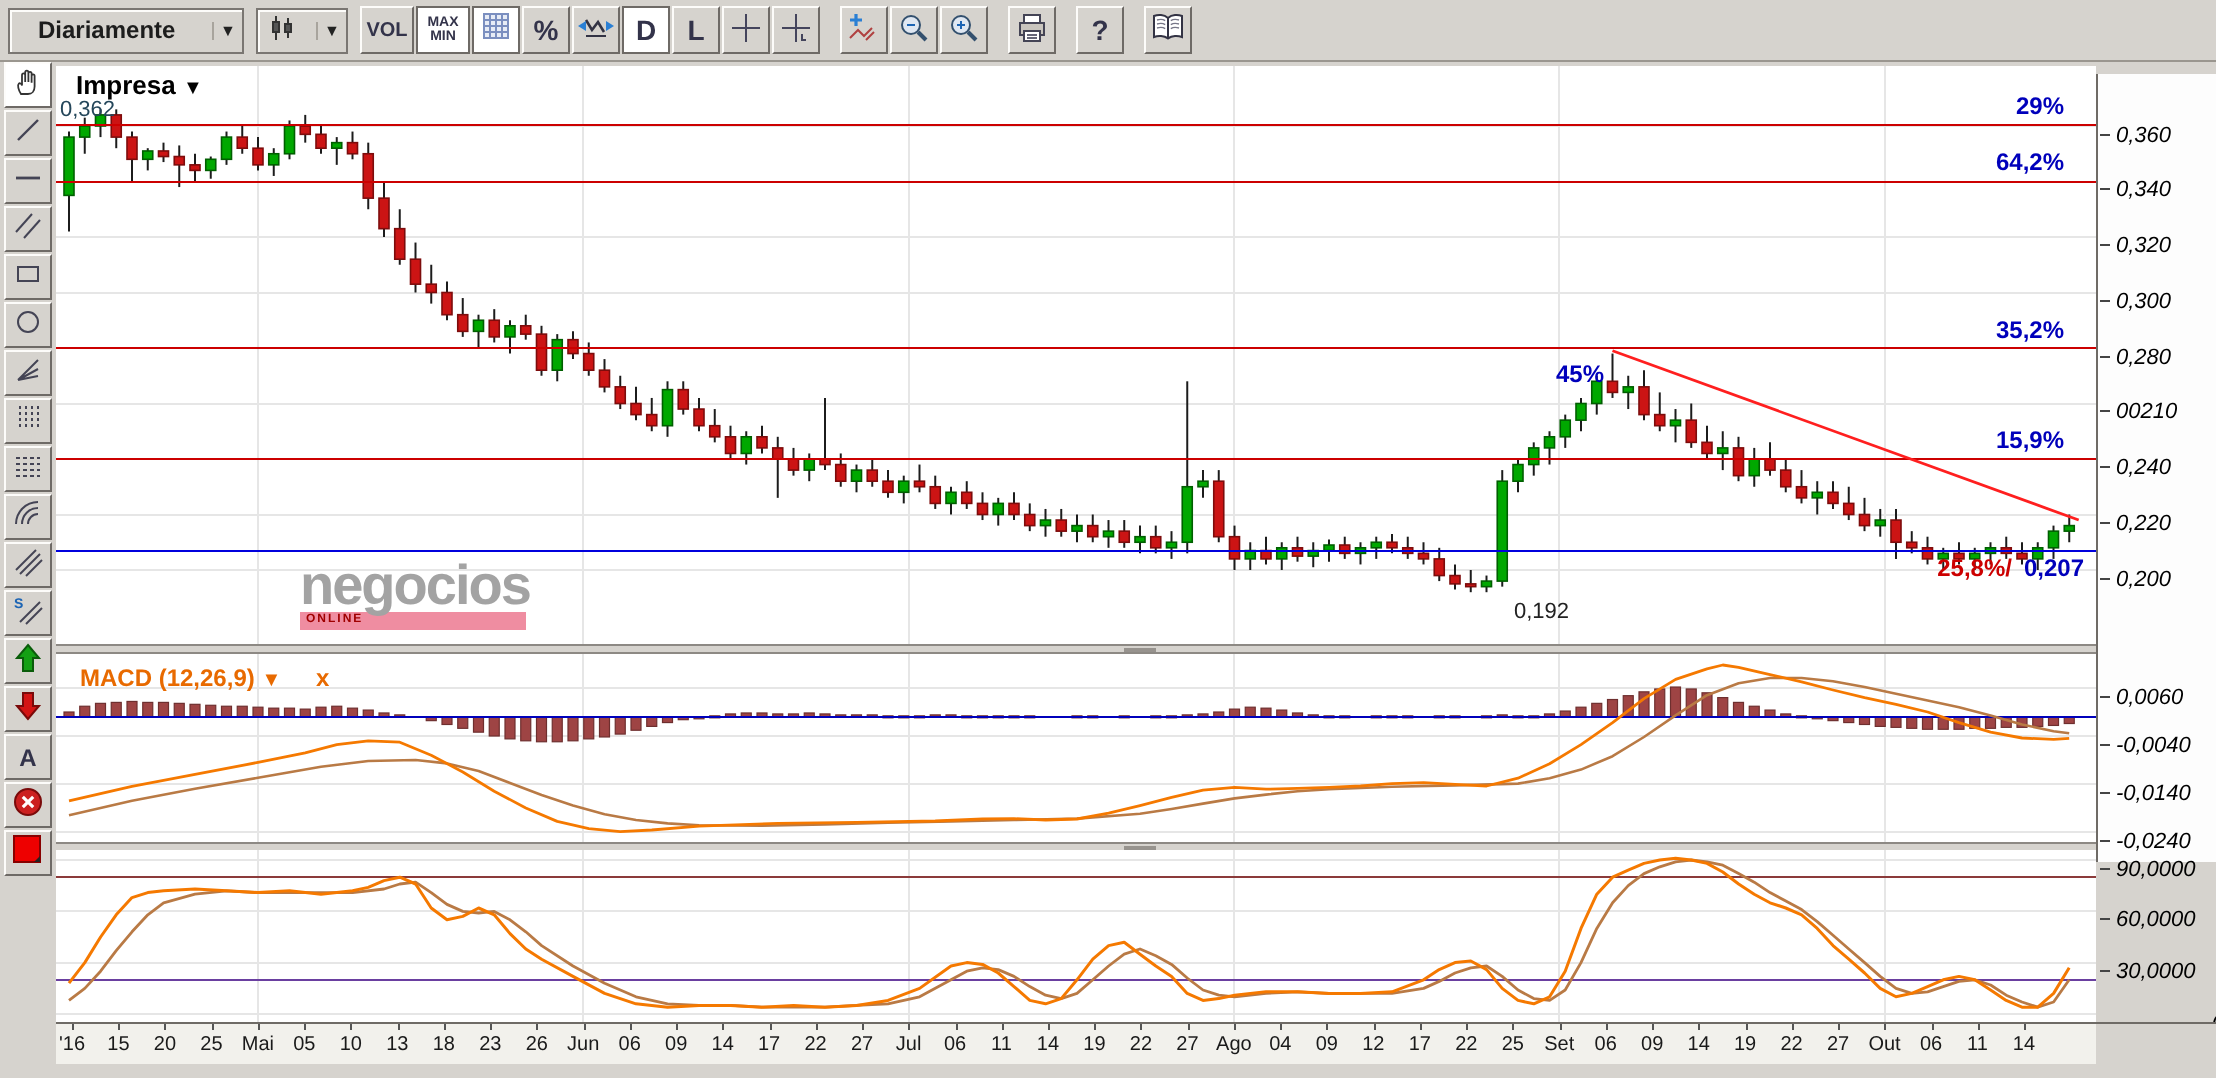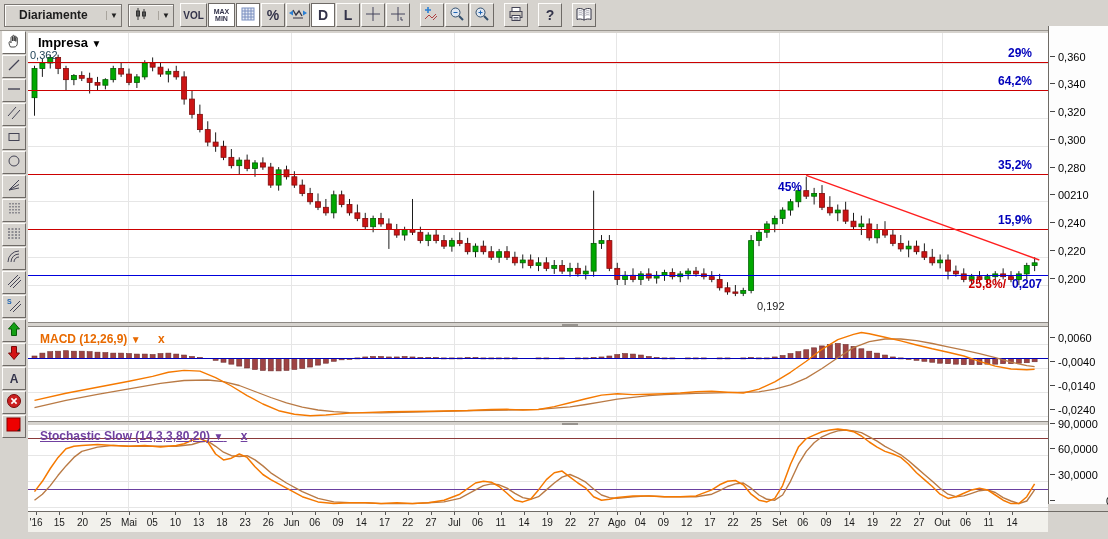--- a/index.html
+++ b/index.html
@@ -36,22 +36,22 @@
   #main-chart  { left:28px; top:33px;  width:1020px; height:289px; }
   #macd-chart  { left:28px; top:327px; width:1020px; height:94px; }
   #stoch-chart { left:28px; top:425px; width:1020px; height:86px; }
   .panel svg { display:block; }
 
   .splitter { position:absolute; left:28px; width:1080px; height:5px; background:#d6d3ce;
     border-top:1px solid #8d8984; border-bottom:1px solid #8d8984; }
   .grip { position:absolute; left:534px; top:1px; width:16px; height:2px;
     border-top:1px solid #979density; border-top:1px solid #97938e; border-bottom:1px solid #97938e; }
 
-  #right-axis { position:absolute; left:1048px; top:26px; width:60px; height:478px;
-    background:#fdfdfd; border-left:1px solid #6f6b66; }
+  #right-axis { position:absolute; left:1048px; top:37px; width:60px; height:394px;
+    background:#fdfdfd; border-left:1px solid #6f6b66;font-style:italic; }
   .tick { position:absolute; left:9px; font-size:11px; color:#000; white-space:nowrap; }
   .tickdash { position:absolute; left:1px; width:5px; height:1px; background:#444; }
 
   #x-axis { position:absolute; left:28px; top:511px; width:1020px; height:21px;
     background:#f2f1ec; border-top:1px solid #6f6b66; }
   .xlab { position:absolute; top:5px; font-size:10px; color:#1a1a1a; transform:translateX(-50%); white-space:nowrap;text-align:center; }
   .xtick { position:absolute; top:0; width:1px; height:3px; background:#555; }
   #axis-corner { position:absolute; left:1048px; top:511px; width:60px; height:21px; background:#d6d3ce; border-top:1px solid #6f6b66; }
 
   
@@ -881,22 +881,22 @@
   <div id="pct-74" class="flabel pct">29%</div>
   <div id="pct-642" class="flabel pct">64,2%</div>
   <div id="pct-352" class="flabel pct">35,2%</div>
   <div id="pct-159" class="flabel pct">15,9%</div>
   <div id="pct-45" class="flabel pct">45%</div>
   <div id="support-label" class="flabel">
     <span class="p1">25,8%/</span><span class="p2">0,207</span>
   </div>
   <div id="low-label" class="flabel">0,192</div>
 
+  <div id="watermark" class="flabel">
+    <div class="wm">negocios</div>
+    <div class="wmbar">ONLINE</div>
+  </div>
 
   <div id="macd-title" class="ptitle">
     <span>MACD (12,26,9)</span> <span class="arr">▼</span>
     <span class="closex">x</span>
   </div>
-  <div id="stoch-title" class="ptitle">
-    <span>Stochastic Slow (14,3,3,80,20)</span> <span class="arr">▼</span>
-    <span class="closex">x</span>
-  </div>
 </div>
 
 </body></html>

